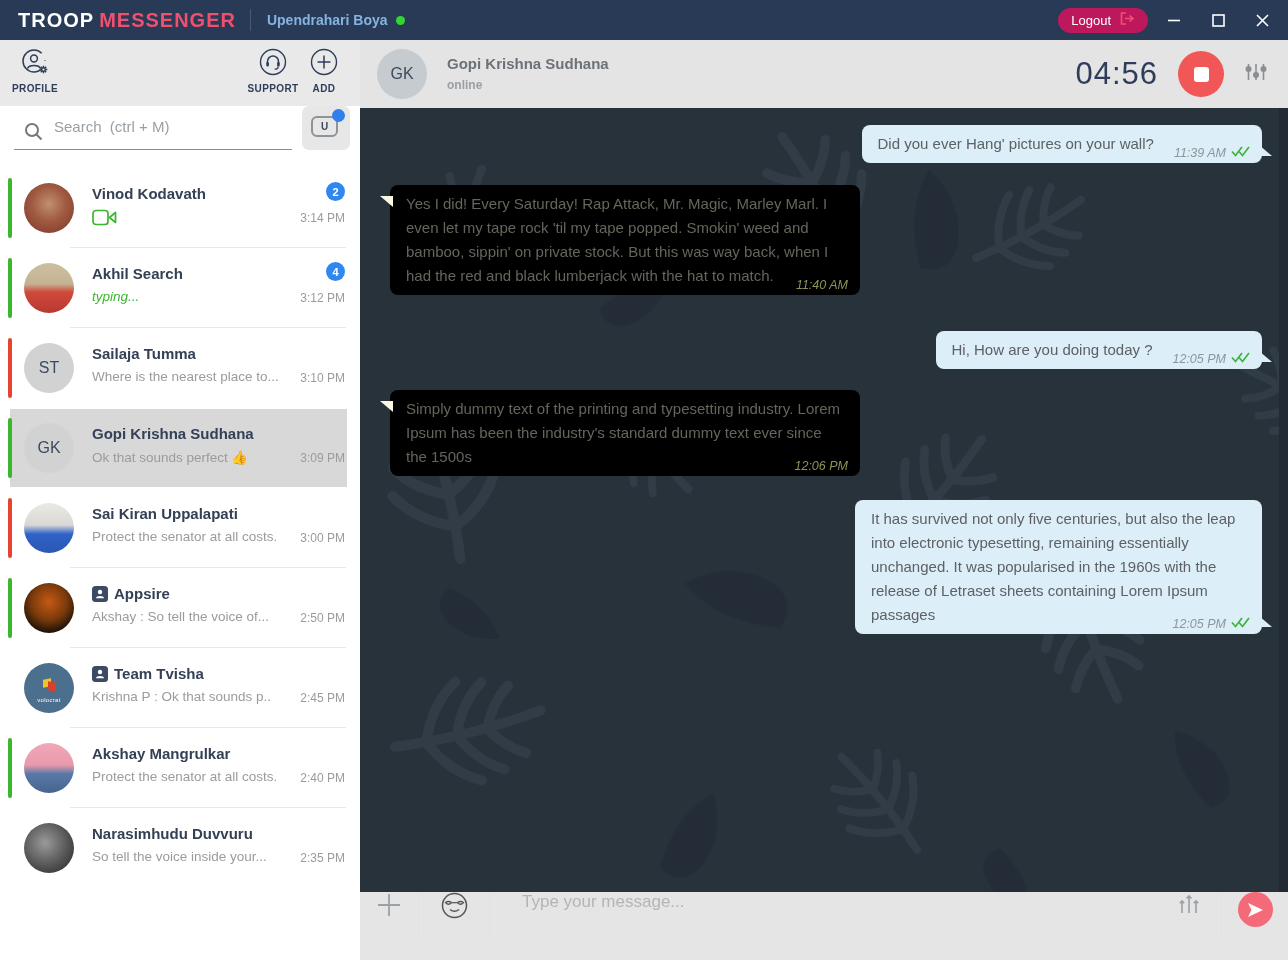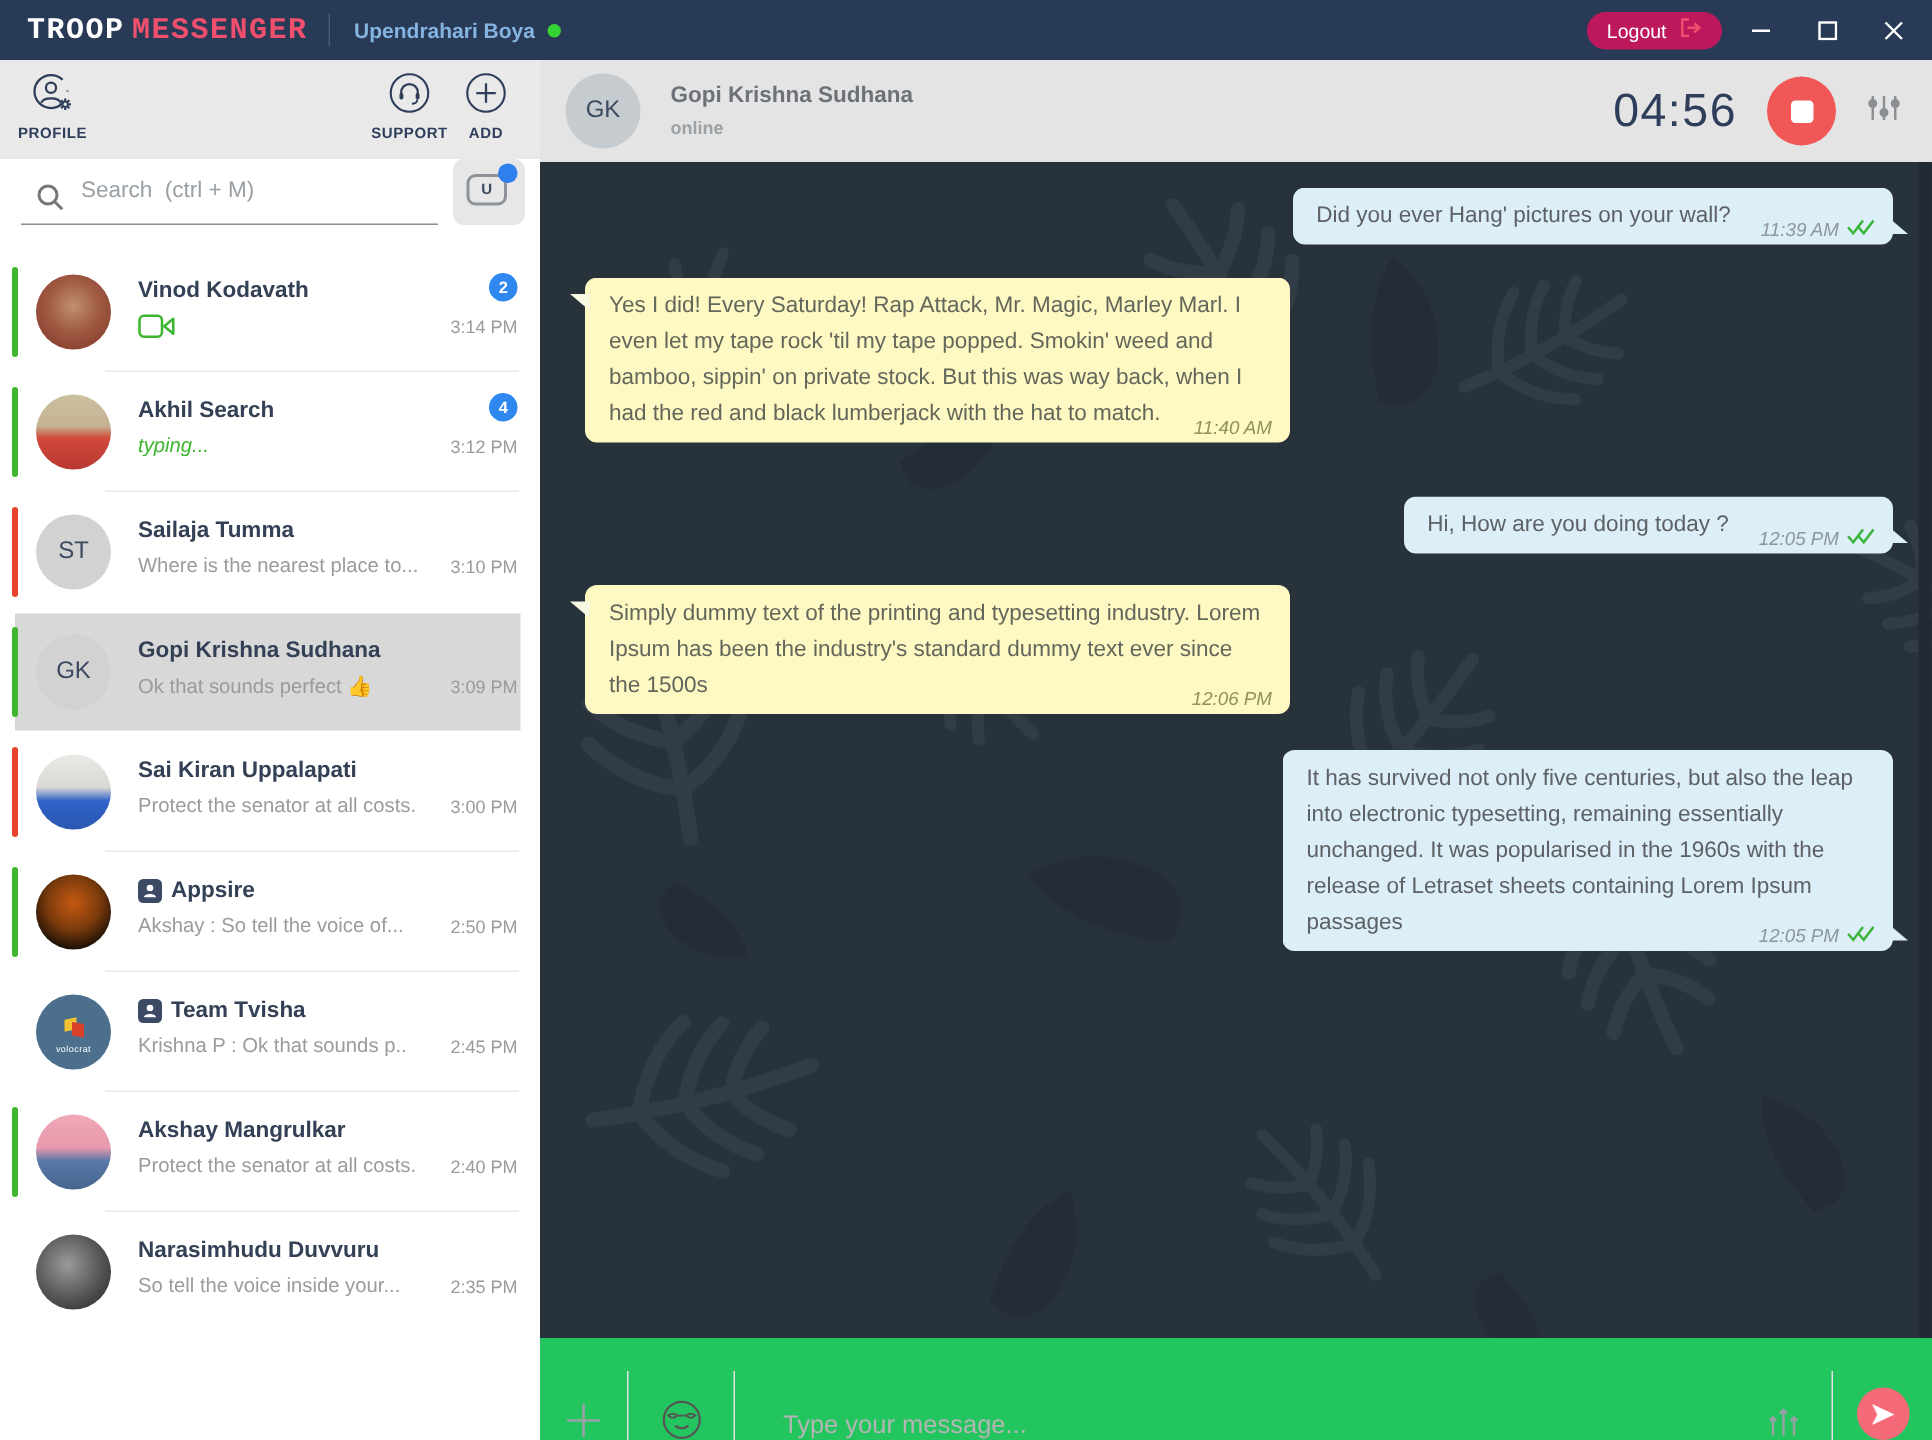--- a/index.html
+++ b/index.html
@@ -1,21 +1,21 @@
 <!DOCTYPE html>
 <html><head>
 <meta charset="utf-8">
 <style>
   * { margin:0; padding:0; box-sizing:border-box; }
   html,body { width:1288px; height:960px; overflow:hidden; font-family:"Liberation Sans", sans-serif; background:#fff; }
   .app { position:relative; width:1288px; height:960px; }
 
   
   .topbar { position:absolute; top:0; left:0; right:0; height:40px; background:#293a57; display:flex; align-items:center; }
-  .logo { margin-left:18px; font-size:20px; font-weight:bold; letter-spacing:1px; display:flex; align-items:flex-end;font-family:Liberation Mono, monospace; }
+  .logo { margin-left:18px; font-size:20px; font-weight:bold; letter-spacing:1px; display:flex; align-items:flex-end; }
   .logo .troop { color:#ffffff; }
   .logo .messenger { color:#f0506e; margin-left:5px; }
   .topbar-div { width:1px; height:22px; background:#47587a; margin:0 16px 0 14px; }
   .topuser { color:#85b4e0; font-size:14px; font-weight:bold; display:flex; align-items:center; gap:8px; }
   .online-dot { width:9px; height:9px; border-radius:50%; background:#35d435; }
   .topbar-right { position:absolute; right:8px; top:0; height:40px; display:flex; align-items:center; gap:8px; }
   .logout-btn { background:#be185d; border:none; color:#fff; font-size:13px; height:25px; border-radius:13px; padding:0 13px; display:flex; align-items:center; gap:9px; cursor:pointer; font-family:inherit; }
   .winbtn { width:36px; height:40px; display:flex; align-items:center; justify-content:center; color:#fff; }
 
   
@@ -76,30 +76,30 @@
 
   .chat-body { position:absolute; top:68px; bottom:68px; left:0; right:0; background:#28323b; overflow:hidden; }
   .leafbg { position:absolute; inset:0; }
   .chat-scroll { position:absolute; right:0; top:0; bottom:0; width:9px; background:#222b33; }
 
   .msg { position:absolute; border-radius:8px; padding:7px 16px 0; font-size:15px; line-height:24px; }
   .msg .meta { float:right; font-size:12.5px; font-style:italic; margin:9px -4px -2px 20px; white-space:nowrap; display:flex; align-items:center; gap:5px; }
   .msg.sent { background:#dceef7; color:#5d6165; }
   .msg.sent .meta { color:#8d969c; }
   .msg.sent::after { content:''; position:absolute; right:-10px; bottom:7px; width:0; height:0; border-top:11px solid transparent; border-left:13px solid #dceef7; }
-  .msg.received { background:#fef9c3; color:#63675b; }
+  .msg.received { background:#000000; color:#63675b; }
   .msg.received .meta { color:#8f9355; }
   .msg.received::after { content:''; position:absolute; left:-10px; top:11px; width:0; height:0; border-bottom:11px solid transparent; border-right:13px solid #f7f9e3; }
   .m1 { top:17px; right:26px; }
   .m2 { top:77px; left:30px; width:470px; }
   .m3 { top:223px; right:26px; }
   .m4 { top:282px; left:30px; width:470px; }
   .m5 { top:392px; right:26px; width:407px; }
 
-  .chat-input { position:absolute; bottom:0; left:0; right:0; height:68px; background:#22c55e; display:flex; align-items:flex-end; }
+  .chat-input { position:absolute; bottom:0; left:0; right:0; height:68px; background:#e5e5e5; display:flex; align-items:flex-start; }
   .ci-btn { border:none; background:none; cursor:pointer; display:flex; align-items:center; justify-content:center; }
   .ci-plus { width:58px; }
   .ci-div { width:1px; height:46px; background:#e2e2e2; }
   .ci-emoji { width:70px; }
   .msg-input { flex:1; border:none; outline:none; font-size:17px; color:#555; padding-left:32px; font-family:inherit; background:transparent; }
   .msg-input::placeholder { color:#b5b5b5; }
   .ci-fork { width:64px; }
   .send-wrap { width:66px; display:flex; align-items:center; justify-content:center; }
   .send-btn { width:35px; height:35px; border-radius:50%; background:#f56a79; border:none; display:flex; align-items:center; justify-content:center; cursor:pointer; }
 </style>

